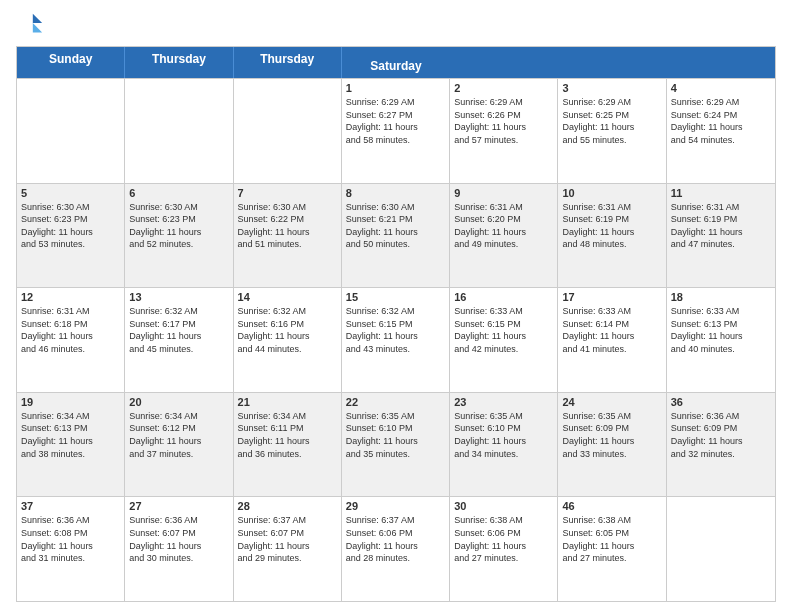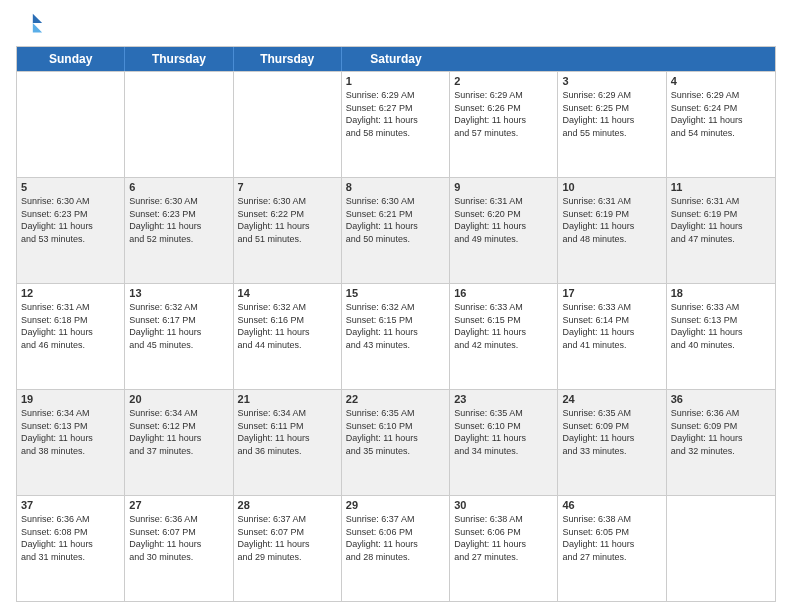--- a/index.html
+++ b/index.html
@@ -65,21 +65,21 @@
       background: #2a6db5;
     }
     .cal-header-cell {
       color: #fff;
       font-size: 12px;
       font-weight: bold;
       text-align: center;
       padding: 5px 4px;
       border-right: 1px solid #4a8dd5;
     }
-    .cal-header-cell:last-child { border-right: none; }
+    .cal-header-cell:last-child { border-right: none; margin-top: 7px; }
     .cal-body {
       flex: 1;
       display: flex;
       flex-direction: column;
     }
     .cal-week {
       display: grid;
       grid-template-columns: repeat(7, 1fr);
       flex: 1;
       border-top: 1px solid #ccc;

